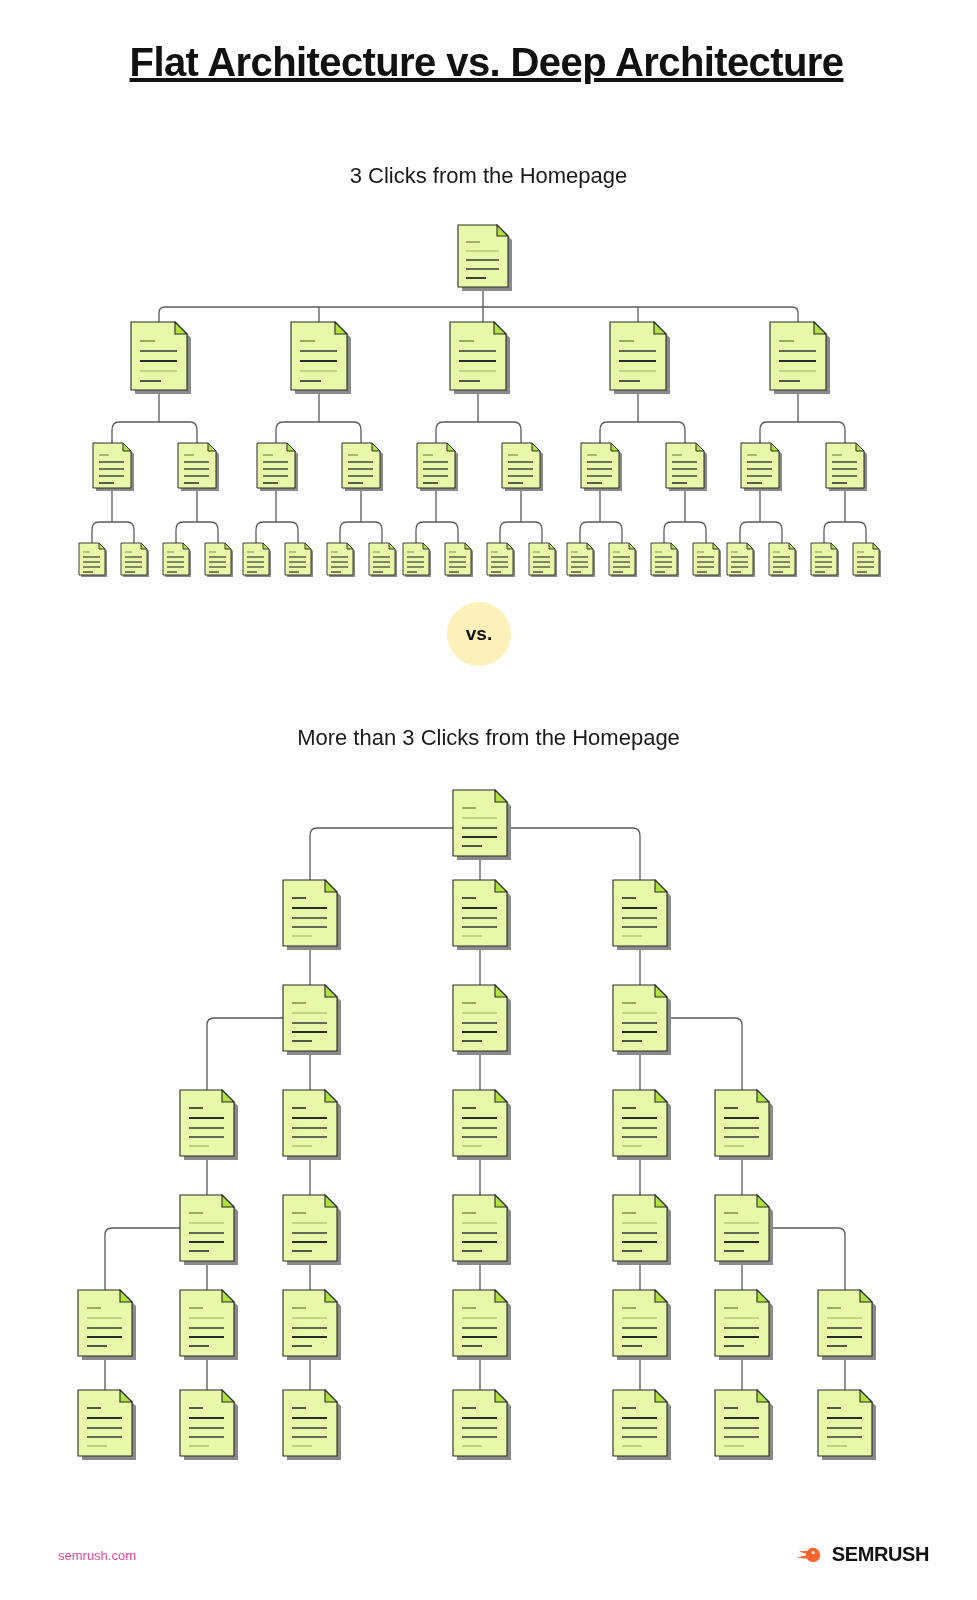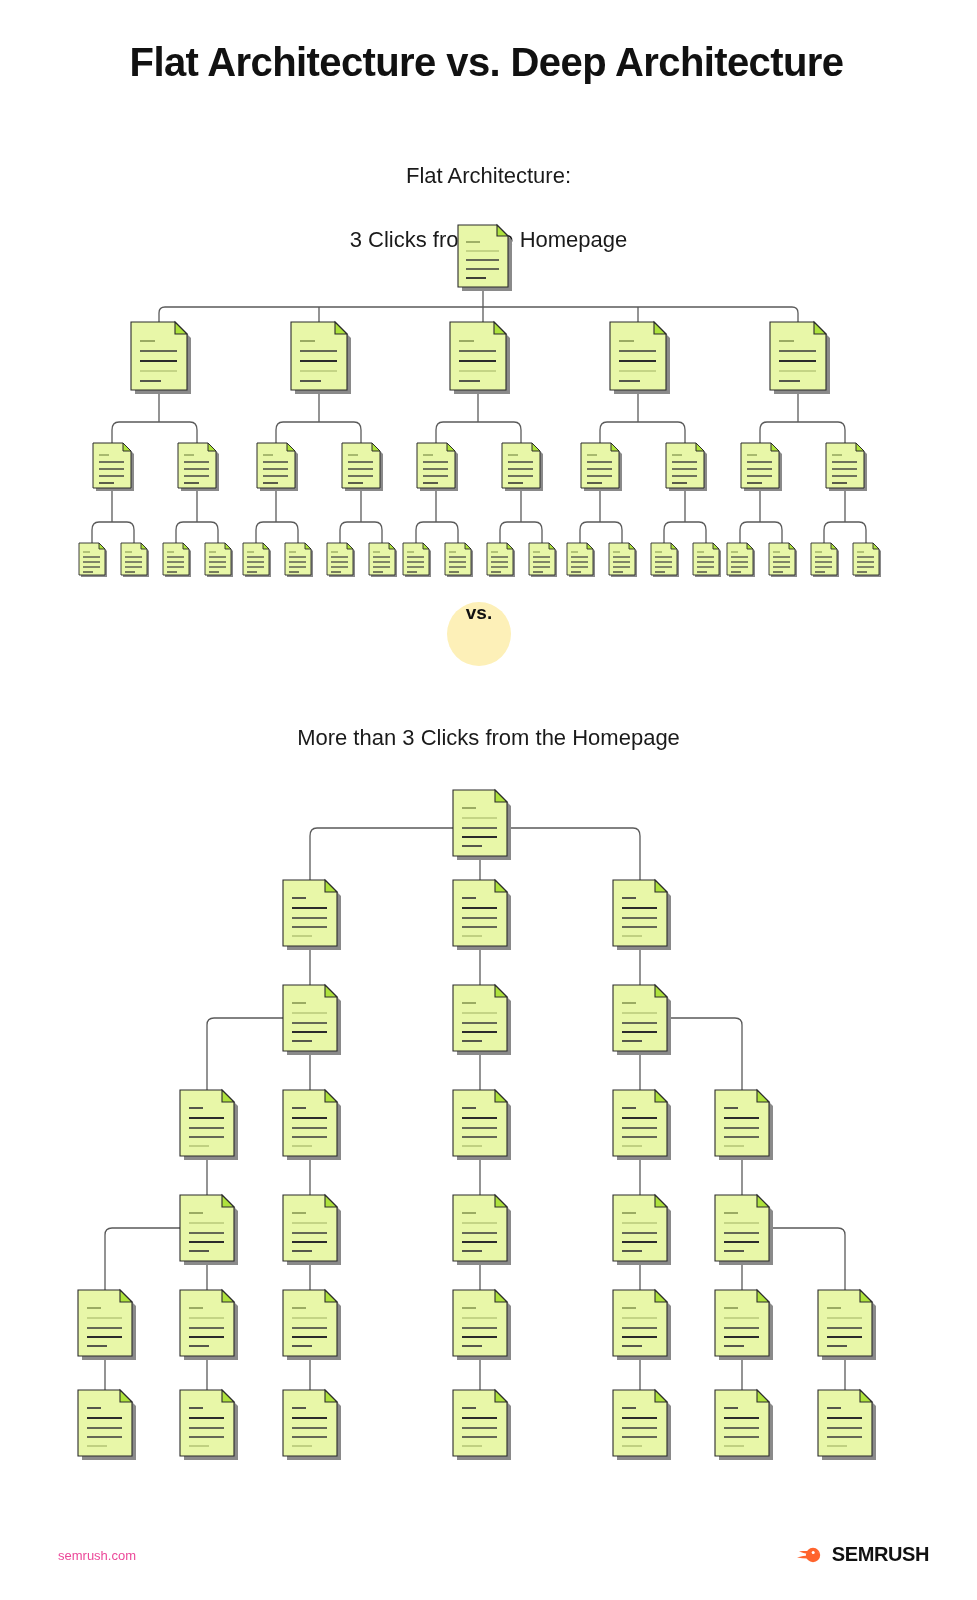--- a/index.html
+++ b/index.html
@@ -22,20 +22,21 @@
   #main-title {
     position: absolute;
     top: 40px;
     left: 0;
     width: 973px;
     text-align: center;
     font-size: 40px;
     font-weight: bold;
     letter-spacing: -0.6px;
     color: #111111;
+    text-decoration: underline;
   }
   .section-heading {
     position: absolute;
     left: 0;
     width: 977px;
     text-align: center;
     font-size: 22px;
     line-height: 32px;
     font-weight: 400;
     color: #1a1a1a;
@@ -46,21 +47,21 @@
 
   #vs-badge {
     position: absolute;
     left: 447px;
     top: 602px;
     width: 64px;
     height: 64px;
     border-radius: 50%;
     background: #fdf0b8;
     display: flex;
-    align-items: flex-start;
+    align-items: center;
     justify-content: center;
     font-size: 19px;
     font-weight: bold;
     color: #111111;
   }
 
   svg.tree {
     position: absolute;
     left: 0;
   }
@@ -90,21 +91,20 @@
   }
 </style>
 </head>
 <body>
 
 <div class="page">
 
   <div id="main-title">Flat Architecture vs. Deep Architecture</div>
 
   <div class="section-heading" id="flat-heading">
-    <div>Flat Architecture:</div>
     <div>3 Clicks from the Homepage</div>
   </div>
 
   <svg class="tree" id="flat-tree" width="977" height="380" viewBox="0 0 977 380">
     <defs>
       <g id="docA">
 
         <path d="M4 4 h39 l11 11 v51 h-50 z" fill="#8a8a8a"></path>
         <path d="M0 0 h39 l11 11 v51 h-50 z" fill="#e8f7a8" stroke="#2b2b2b" stroke-width="1.1"></path>
         <path d="M39 0 l11 11 h-11 z" fill="#aee23d" stroke="#2b2b2b" stroke-width="1.1"></path>

